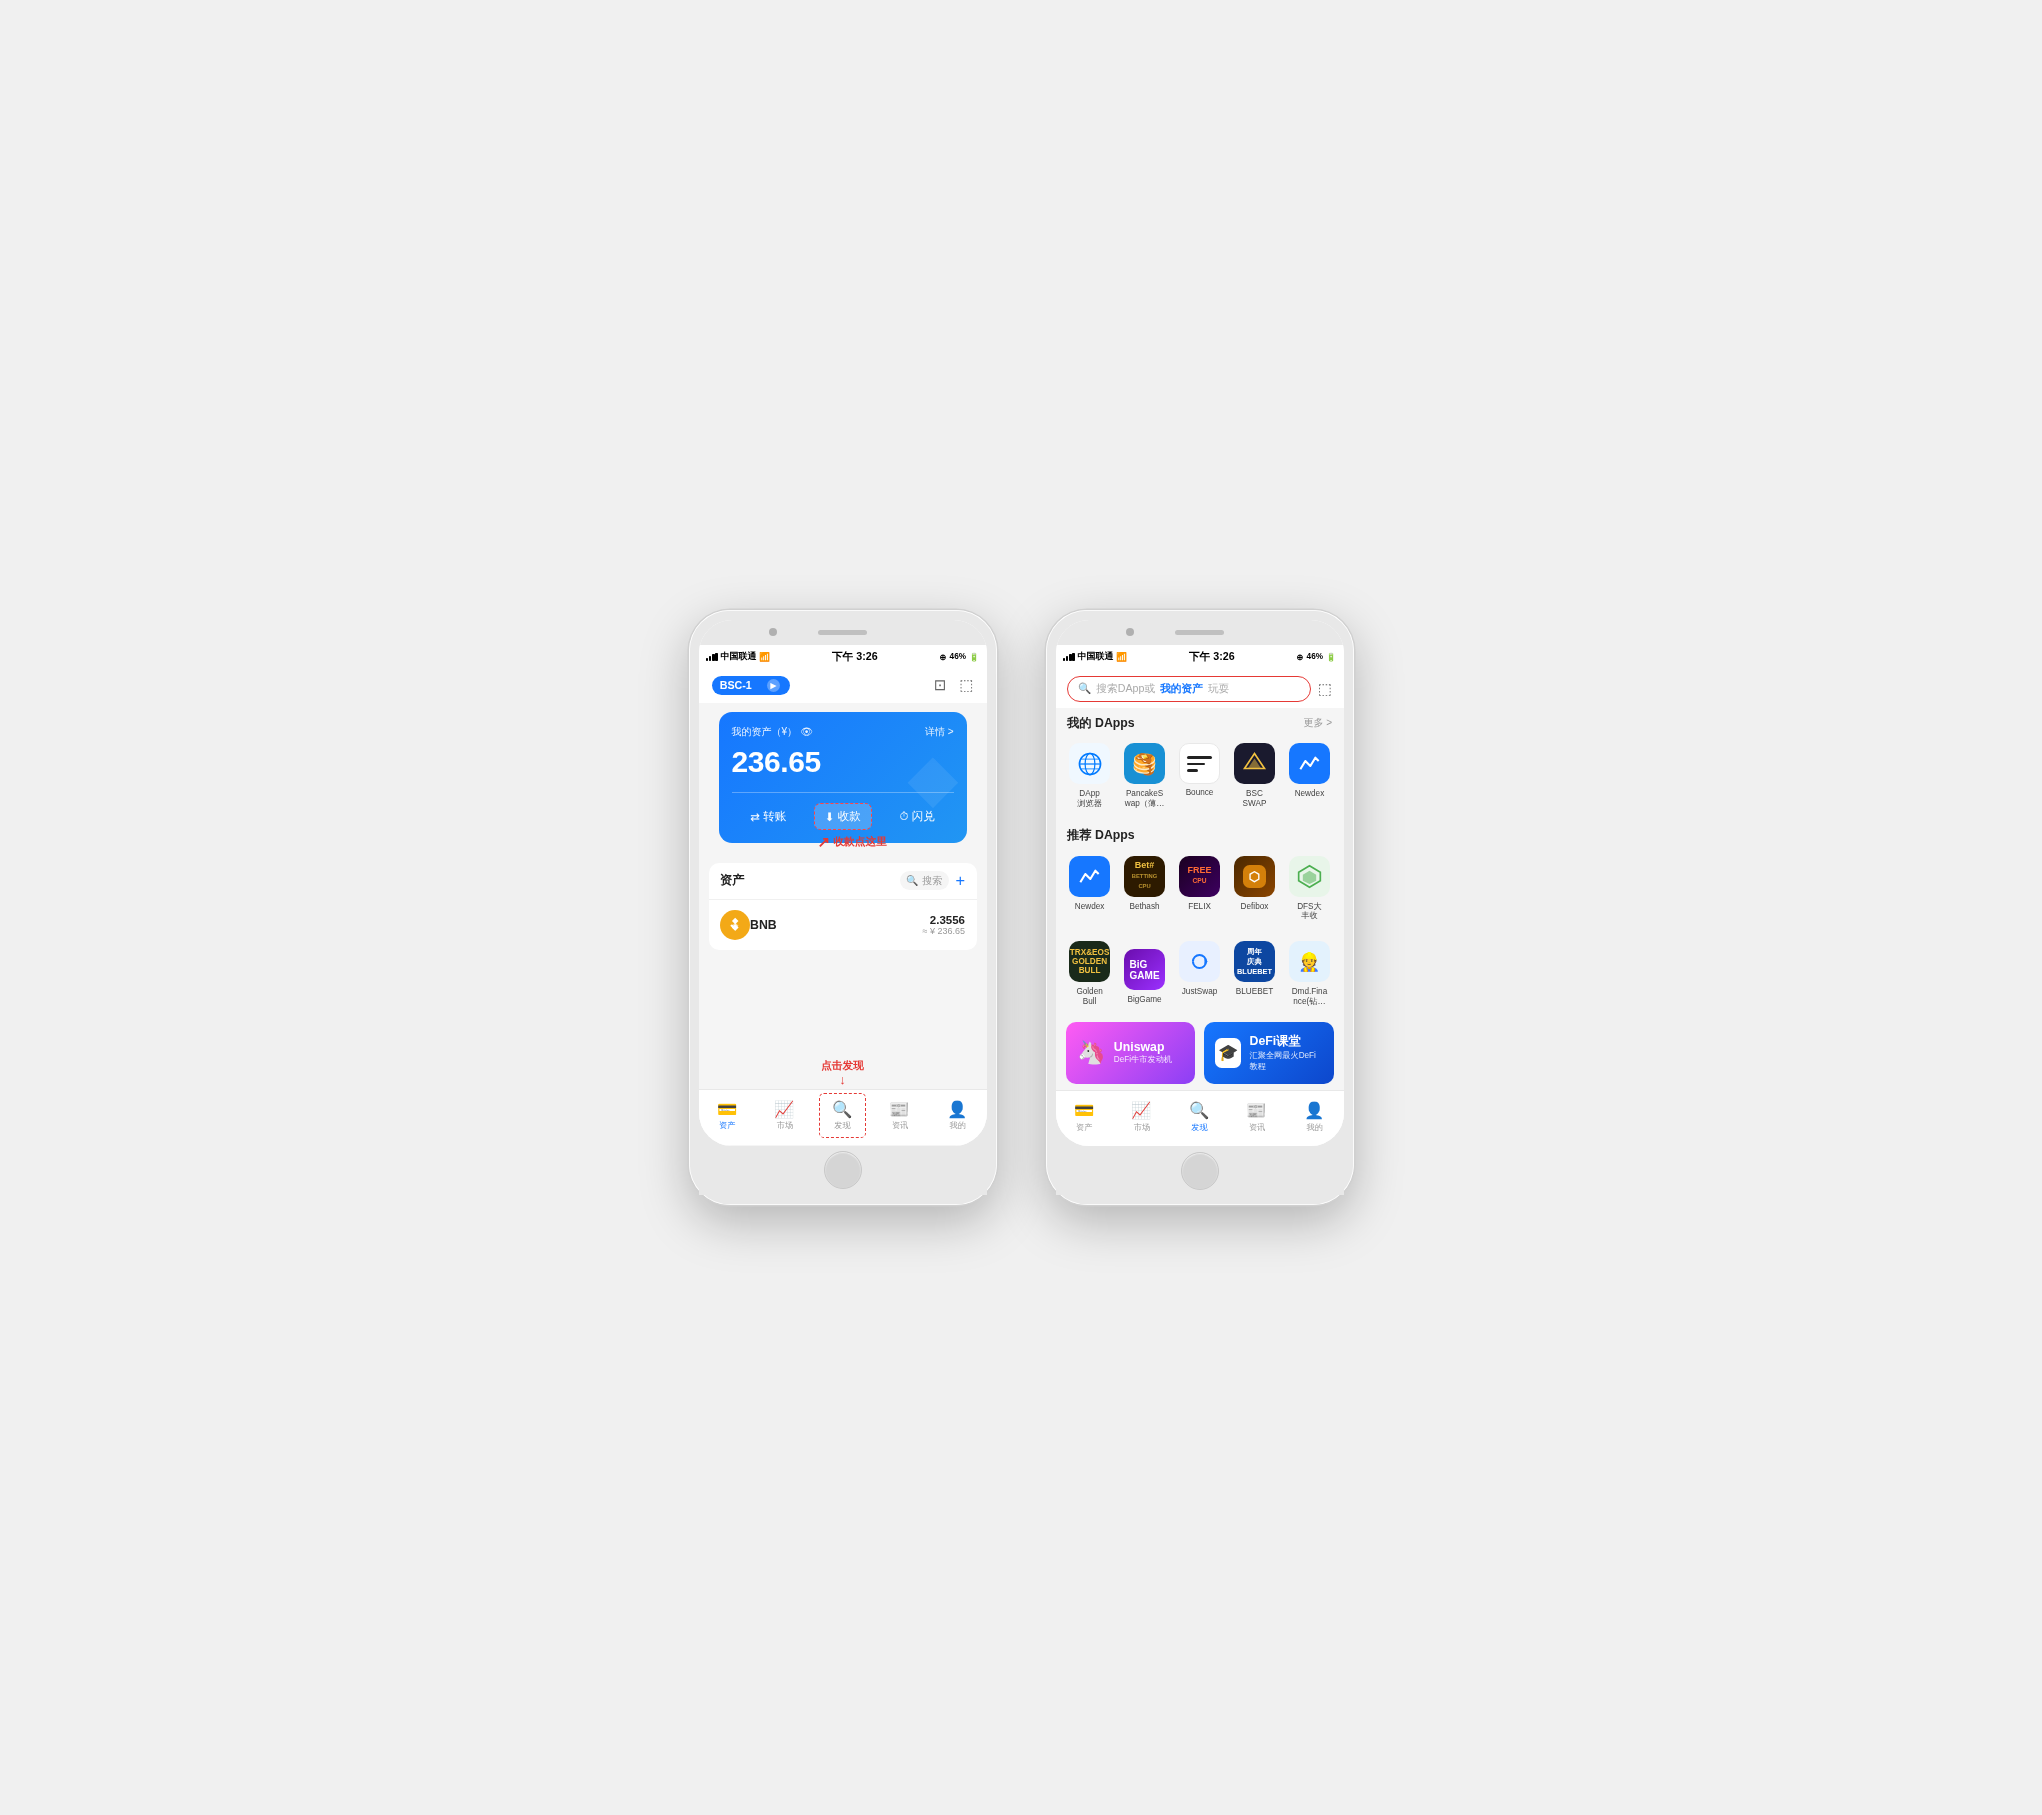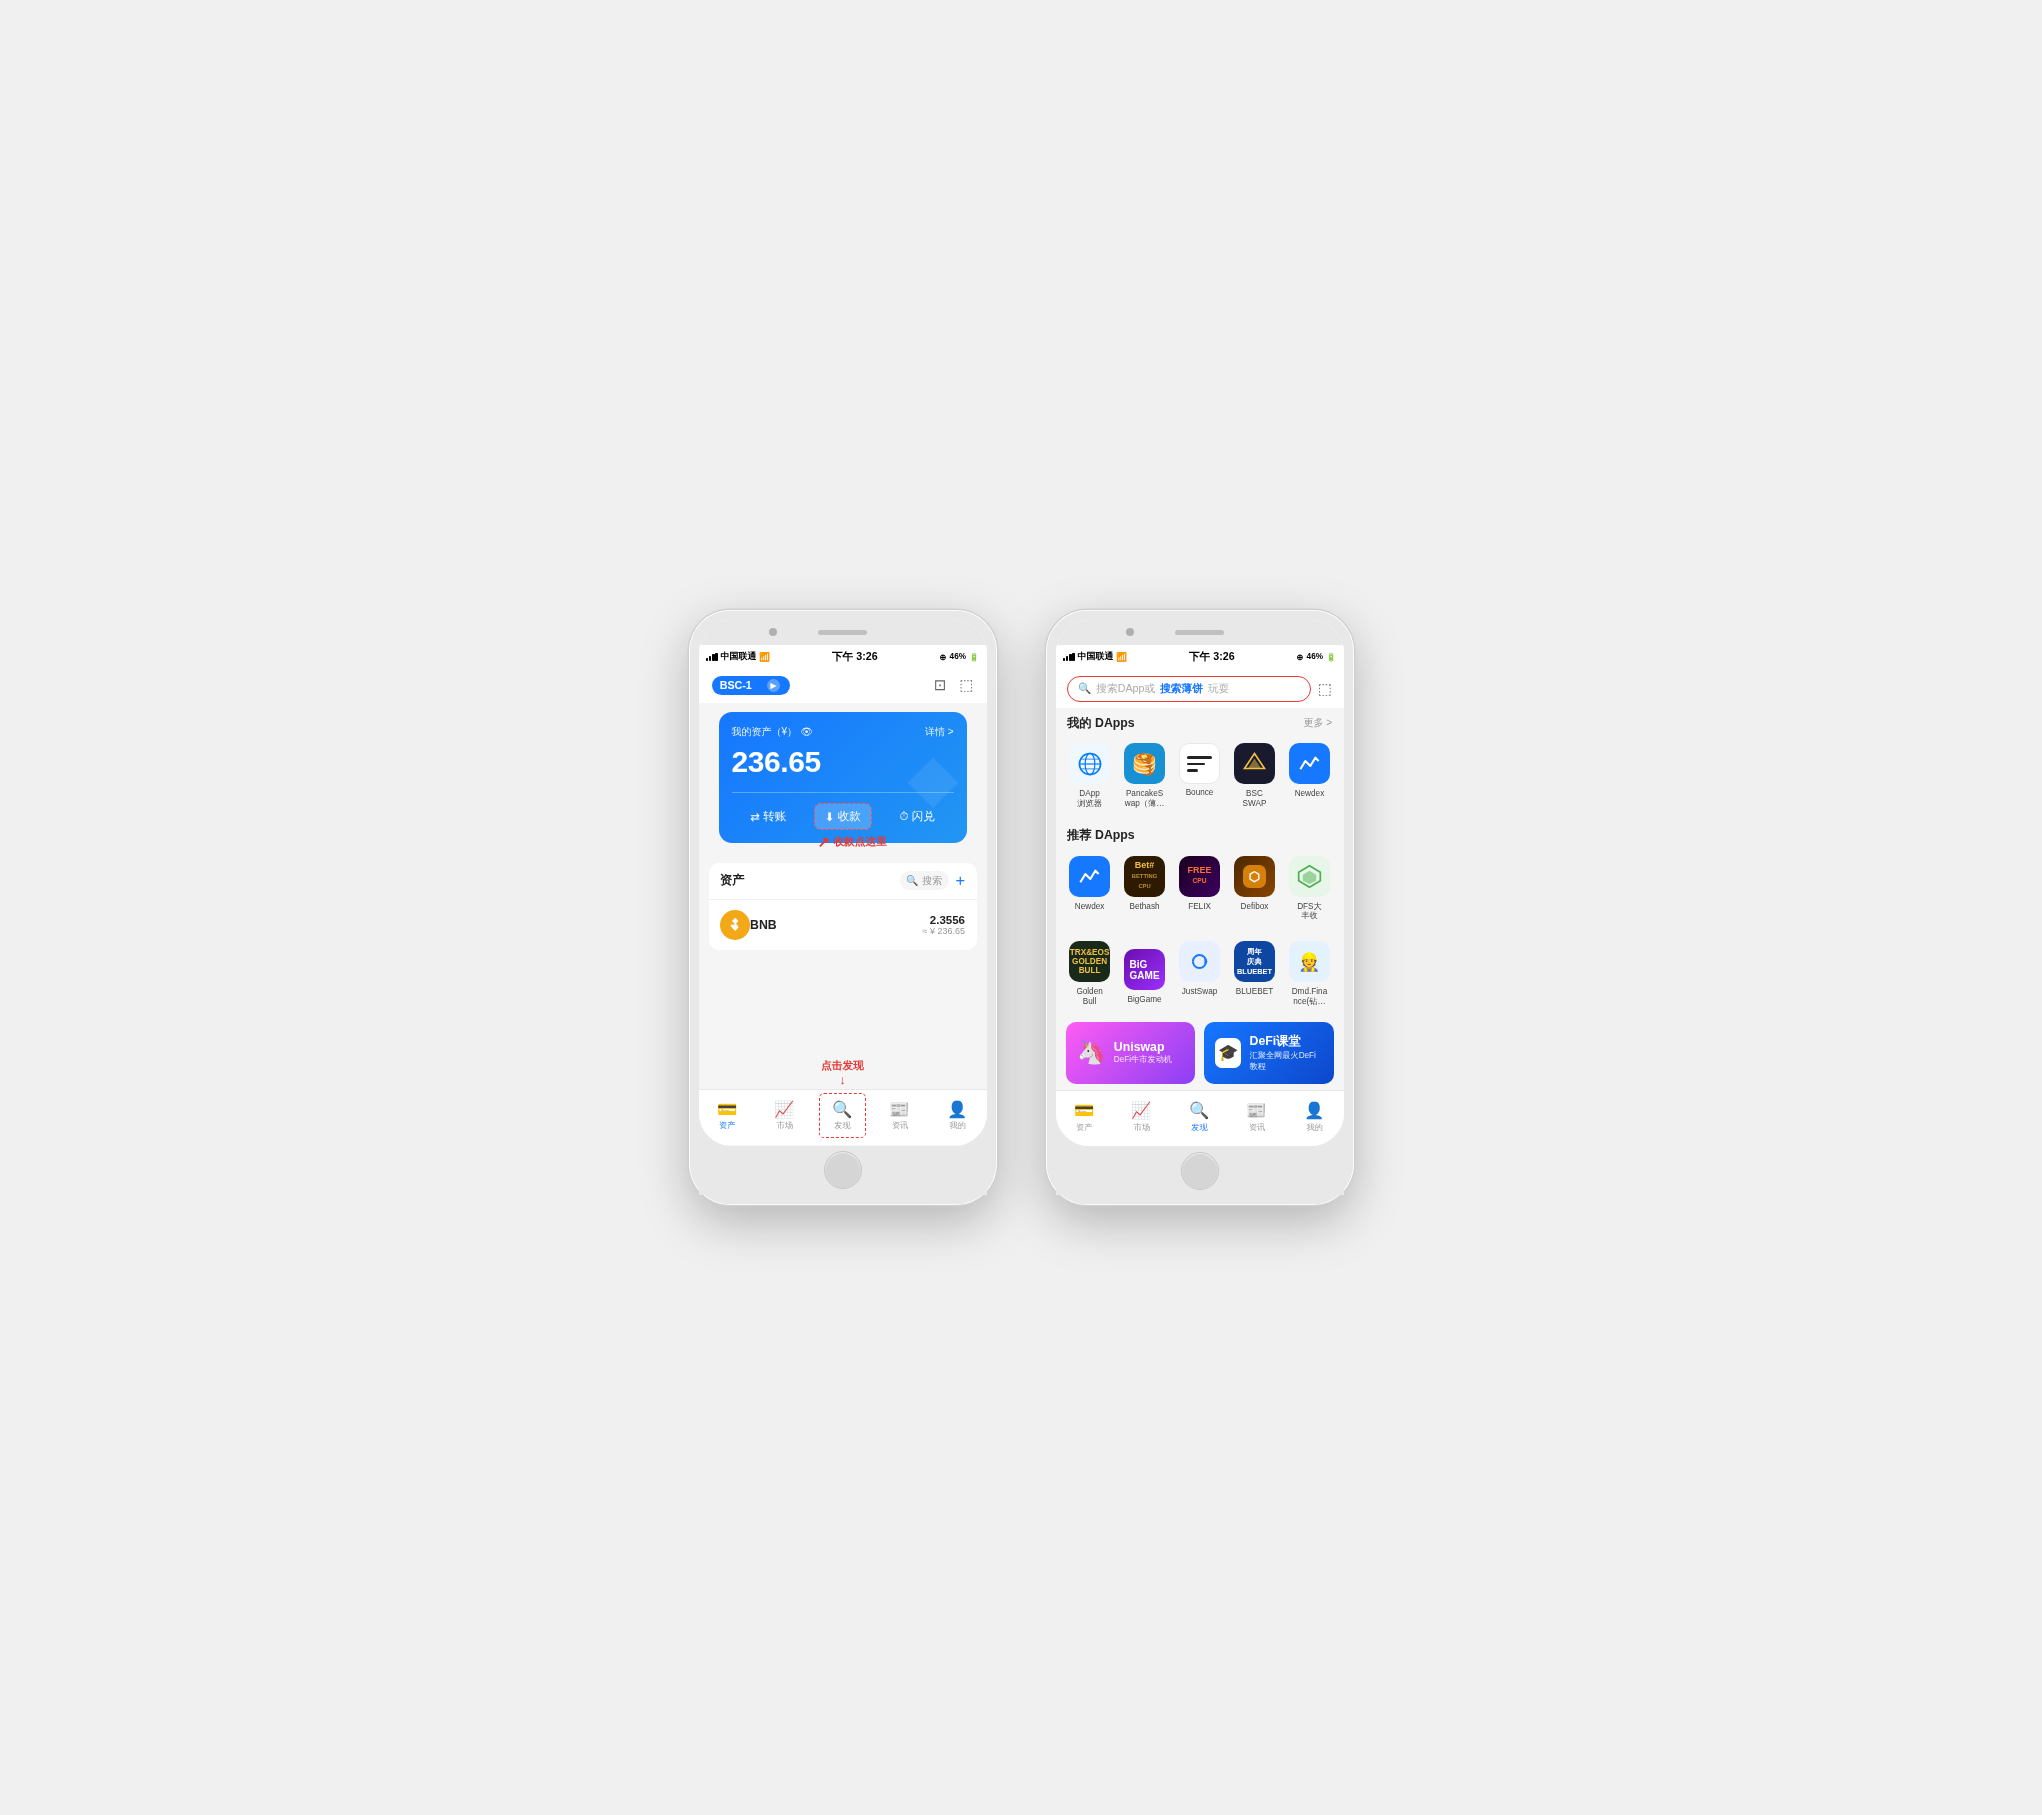--- a/index.html
+++ b/index.html
@@ -572,21 +572,21 @@
           <span>🔋</span>
         </div>
       </div>
 
       <div class="screen-content right-screen">
 
         <div class="discover-search">
           <div class="search-input-box">
             <span style="color:#aaa;">🔍</span>
             <span style="color:#aaa;">搜索DApp或</span>
-            <span style="color:#1677ff; font-weight:700;">搜索薄饼</span>
+            <span style="color:#1677ff; font-weight:700;">我的资产</span>
             <span style="color:#aaa;">玩耍</span>
           </div>
           <span style="font-size:15px; color:#666;">⬚</span>
         </div>
 
 
         <div class="section-header">
           <span class="section-title">我的 DApps</span>
           <span class="section-more">更多 &gt;</span>
         </div>

